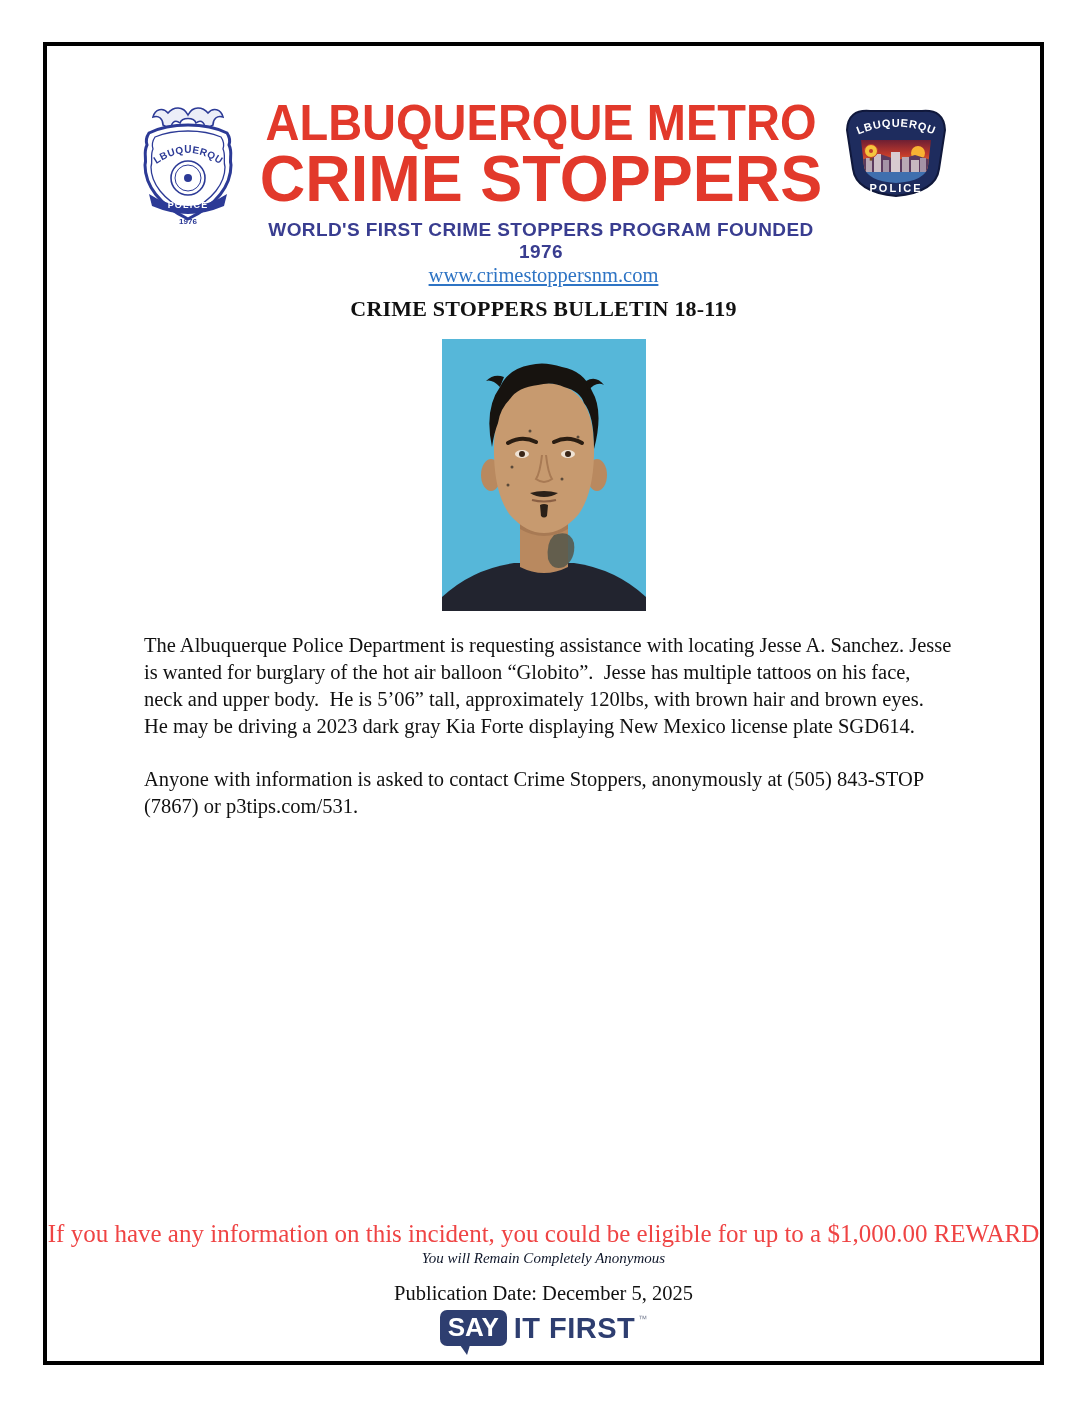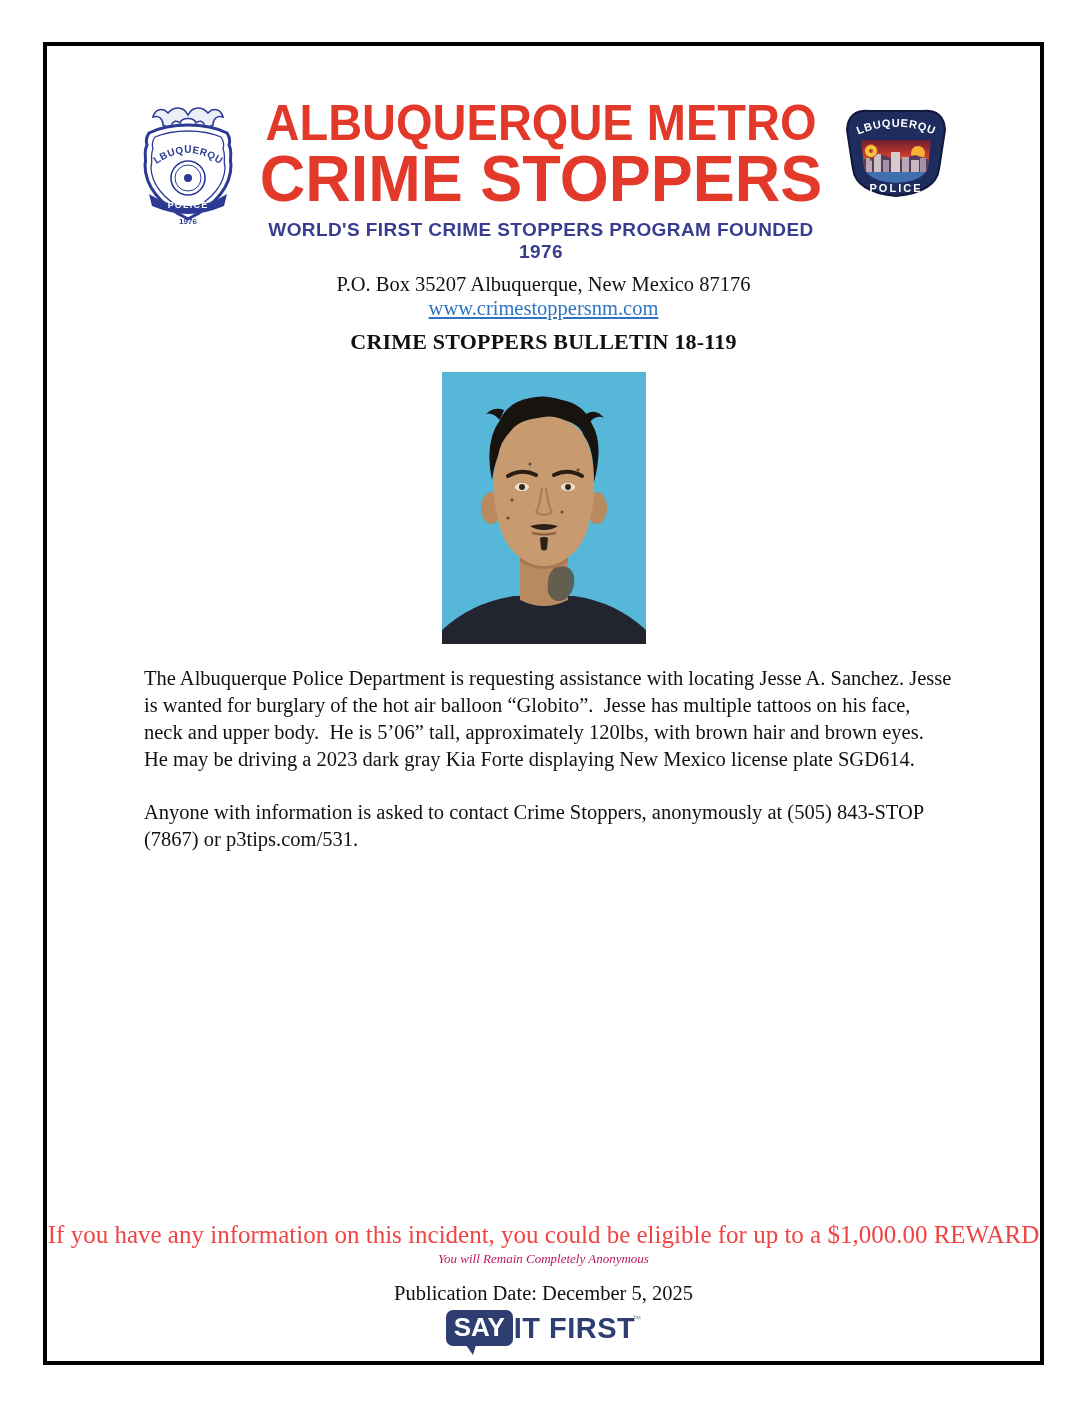--- a/index.html
+++ b/index.html
@@ -27,23 +27,23 @@
   .body-p {
     width:100%; padding:0 86px 0 97px; font-size:20.5px; line-height:1.31;
     color:#111; white-space:pre-wrap; text-align:left;
   }
   .p1 { margin-top:21px; }
   .p2 { margin-top:27px; font-weight:normal; }
   .seg-bold { font-weight:normal; }
   .spacer { flex:1; }
   
   .reward { font-size:25px; color:#ef4444; }
-  .anon { margin-top:2px; font-size:13px; color:#be185d; font-style:italic; }
+  .anon { margin-top:2px; font-size:15px; color:#0f172a; font-style:italic; }
   .pubdate { margin-top:15px; font-size:20.5px; color:#111; }
-  .sih { margin-top:5px; margin-bottom:15px; display:flex; align-items:center; justify-content:center; gap:1px; font-family:"Liberation Sans", sans-serif; }
+  .sih { margin-top:5px; margin-bottom:15px; display:flex; align-items:center; justify-content:center; gap:7px; font-family:"Liberation Sans", sans-serif; }
   .sih-bubble { position:relative; background:#2E3E70; color:#ffffff; font-weight:bold; font-size:26px; padding:4px 8px 6px; border-radius:7px; line-height:1; }
   .sih-bubble::after { content:""; position:absolute; left:20px; top:98%; width:0; height:0; border:7px solid transparent; border-top:10px solid #2E3E70; border-right-width:3px; }
   .sih-rest { color:#2E3E70; font-weight:bold; font-size:29px; letter-spacing:0.5px; line-height:1; }
   .sih-tm { font-size:9px; color:#7c8396; align-self:flex-start; margin:4px 0 0 -4px; }
 </style>
 </head>
 <body>
 
 <div class="sheet">
 
@@ -100,21 +100,20 @@
           <rect x="21" y="70" width="70" height="11" fill="#3f6fae"></rect>
           <circle cx="31" cy="49" r="6.5" fill="#f5c53d" stroke="#c0392b" stroke-width="1"></circle>
           <circle cx="31" cy="49" r="2" fill="#c0392b"></circle>
           <rect x="29.7" y="56" width="2.6" height="2.6" fill="#7a4a21"></rect>
         </g>
         <text x="56" y="90" text-anchor="middle" font-size="11" font-weight="bold" fill="#ffffff" letter-spacing="2" font-family="Liberation Sans, sans-serif">POLICE</text>
       </svg>
     </div>
   </header>
 
-  <div class="address">P.O. Box 35207 Albuquerque, New Mexico 87176</div>
   <a class="website">www.crimestoppersnm.com</a>
   <div class="bulletin-title">CRIME STOPPERS BULLETIN 18-119</div>
 
   <div class="photo">
     <svg viewBox="0 0 204 272" width="204" height="272">
       <rect width="204" height="272" fill="#56B7D9"></rect>
       <path d="M0 272 L0 258 Q30 230 72 224 L132 224 Q174 230 204 258 L204 272 Z" fill="#22242f"></path>
       <path d="M78 178 L126 178 L126 228 Q102 240 78 228 Z" fill="#b9895f"></path>
       <path d="M78 178 Q102 196 126 178 L126 190 Q102 204 78 190 Z" fill="#a87a54"></path>
       <path d="M112 196 Q128 190 132 204 Q134 220 122 228 Q110 232 106 220 Q104 204 112 196 Z" fill="#57584b" opacity="0.88"></path>

